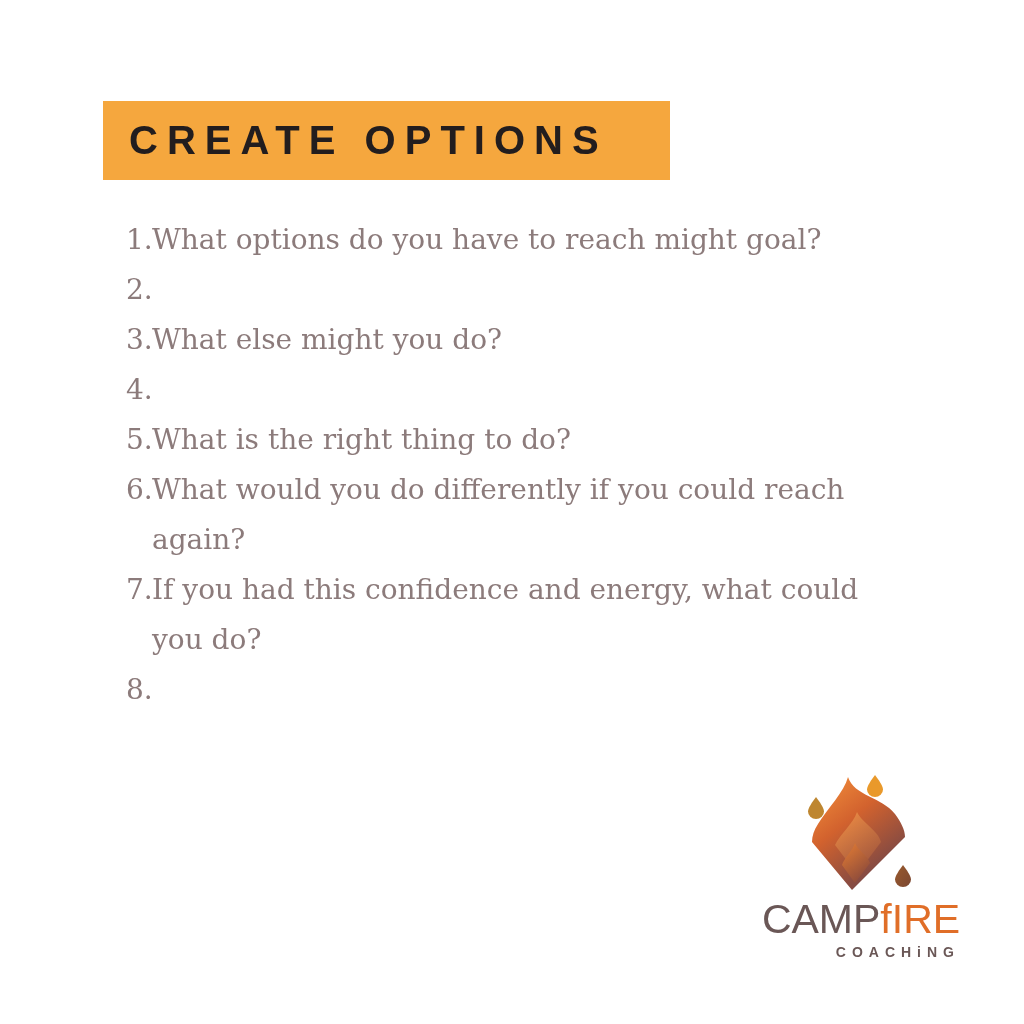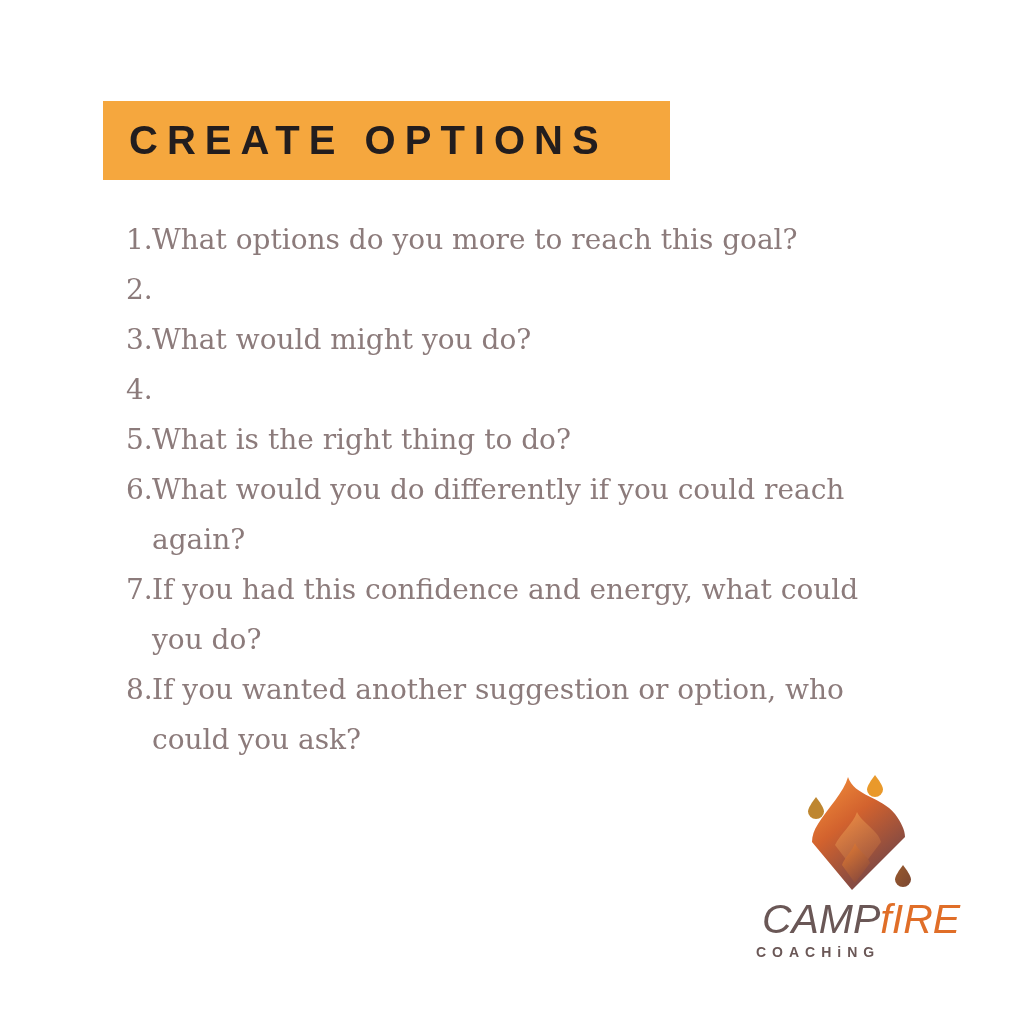--- a/index.html
+++ b/index.html
@@ -78,80 +78,77 @@
     position: absolute;
     left: 6px;
     top: 136px;
     width: 210px;
     text-align: center;
     font-family: "Liberation Sans", sans-serif;
     font-size: 41px;
     font-weight: 400;
     letter-spacing: 0px;
     white-space: nowrap;
-    font-style: italic;
   }
   .brand .camp { color: var(--logo-taupe); }
   .brand .fire { color: var(--logo-orange); }
   .tagline {
     position: absolute;
-    left: 6px;
+    left: 0;
     top: 184px;
     width: 210px;
-    text-align: left;
+    text-align: right;
     font-family: "Liberation Sans", sans-serif;
     font-size: 14px;
     font-weight: 700;
     letter-spacing: 6px;
     color: var(--logo-taupe);
     white-space: nowrap;
   }
 </style>
 </head>
 <body>
 
 <div class="canvas">
 
   <div class="banner">
     <span class="title">CREATE OPTIONS</span>
   </div>
 
   <ol class="questions">
     <li class="q-item">
       <span class="q-num">1.</span>
-      <span class="q-text">What options do you more to reach this goal?</span>
+      <span class="q-text">What options do you have to reach might goal?</span>
     </li>
     <li class="q-item">
       <span class="q-num">2.</span>
     </li>
     <li class="q-item">
       <span class="q-num">3.</span>
-      <span class="q-text">What would might you do?</span>
+      <span class="q-text">What else might you do?</span>
     </li>
     <li class="q-item">
       <span class="q-num">4.</span>
     </li>
     <li class="q-item">
       <span class="q-num">5.</span>
       <span class="q-text">What is the right thing to do?</span>
     </li>
     <li class="q-item">
       <span class="q-num">6.</span>
       <span class="q-text">What would you do differently if you could reach
 again?</span>
     </li>
     <li class="q-item">
       <span class="q-num">7.</span>
       <span class="q-text">If you had this confidence and energy, what could
 you do?</span>
     </li>
     <li class="q-item">
       <span class="q-num">8.</span>
-      <span class="q-text">If you wanted another suggestion or option, who
-could you ask?</span>
     </li>
   </ol>
 
   <div class="logo">
     <div class="flame-wrap">
       <svg width="120" height="125" viewBox="0 0 120 125" xmlns="http://www.w3.org/2000/svg">
         <defs>
           <linearGradient id="flameOuter" x1="0.15" y1="0" x2="0.8" y2="1">
             <stop offset="0" stop-color="#F18C3A"></stop>
             <stop offset="0.38" stop-color="#D2622E"></stop>

